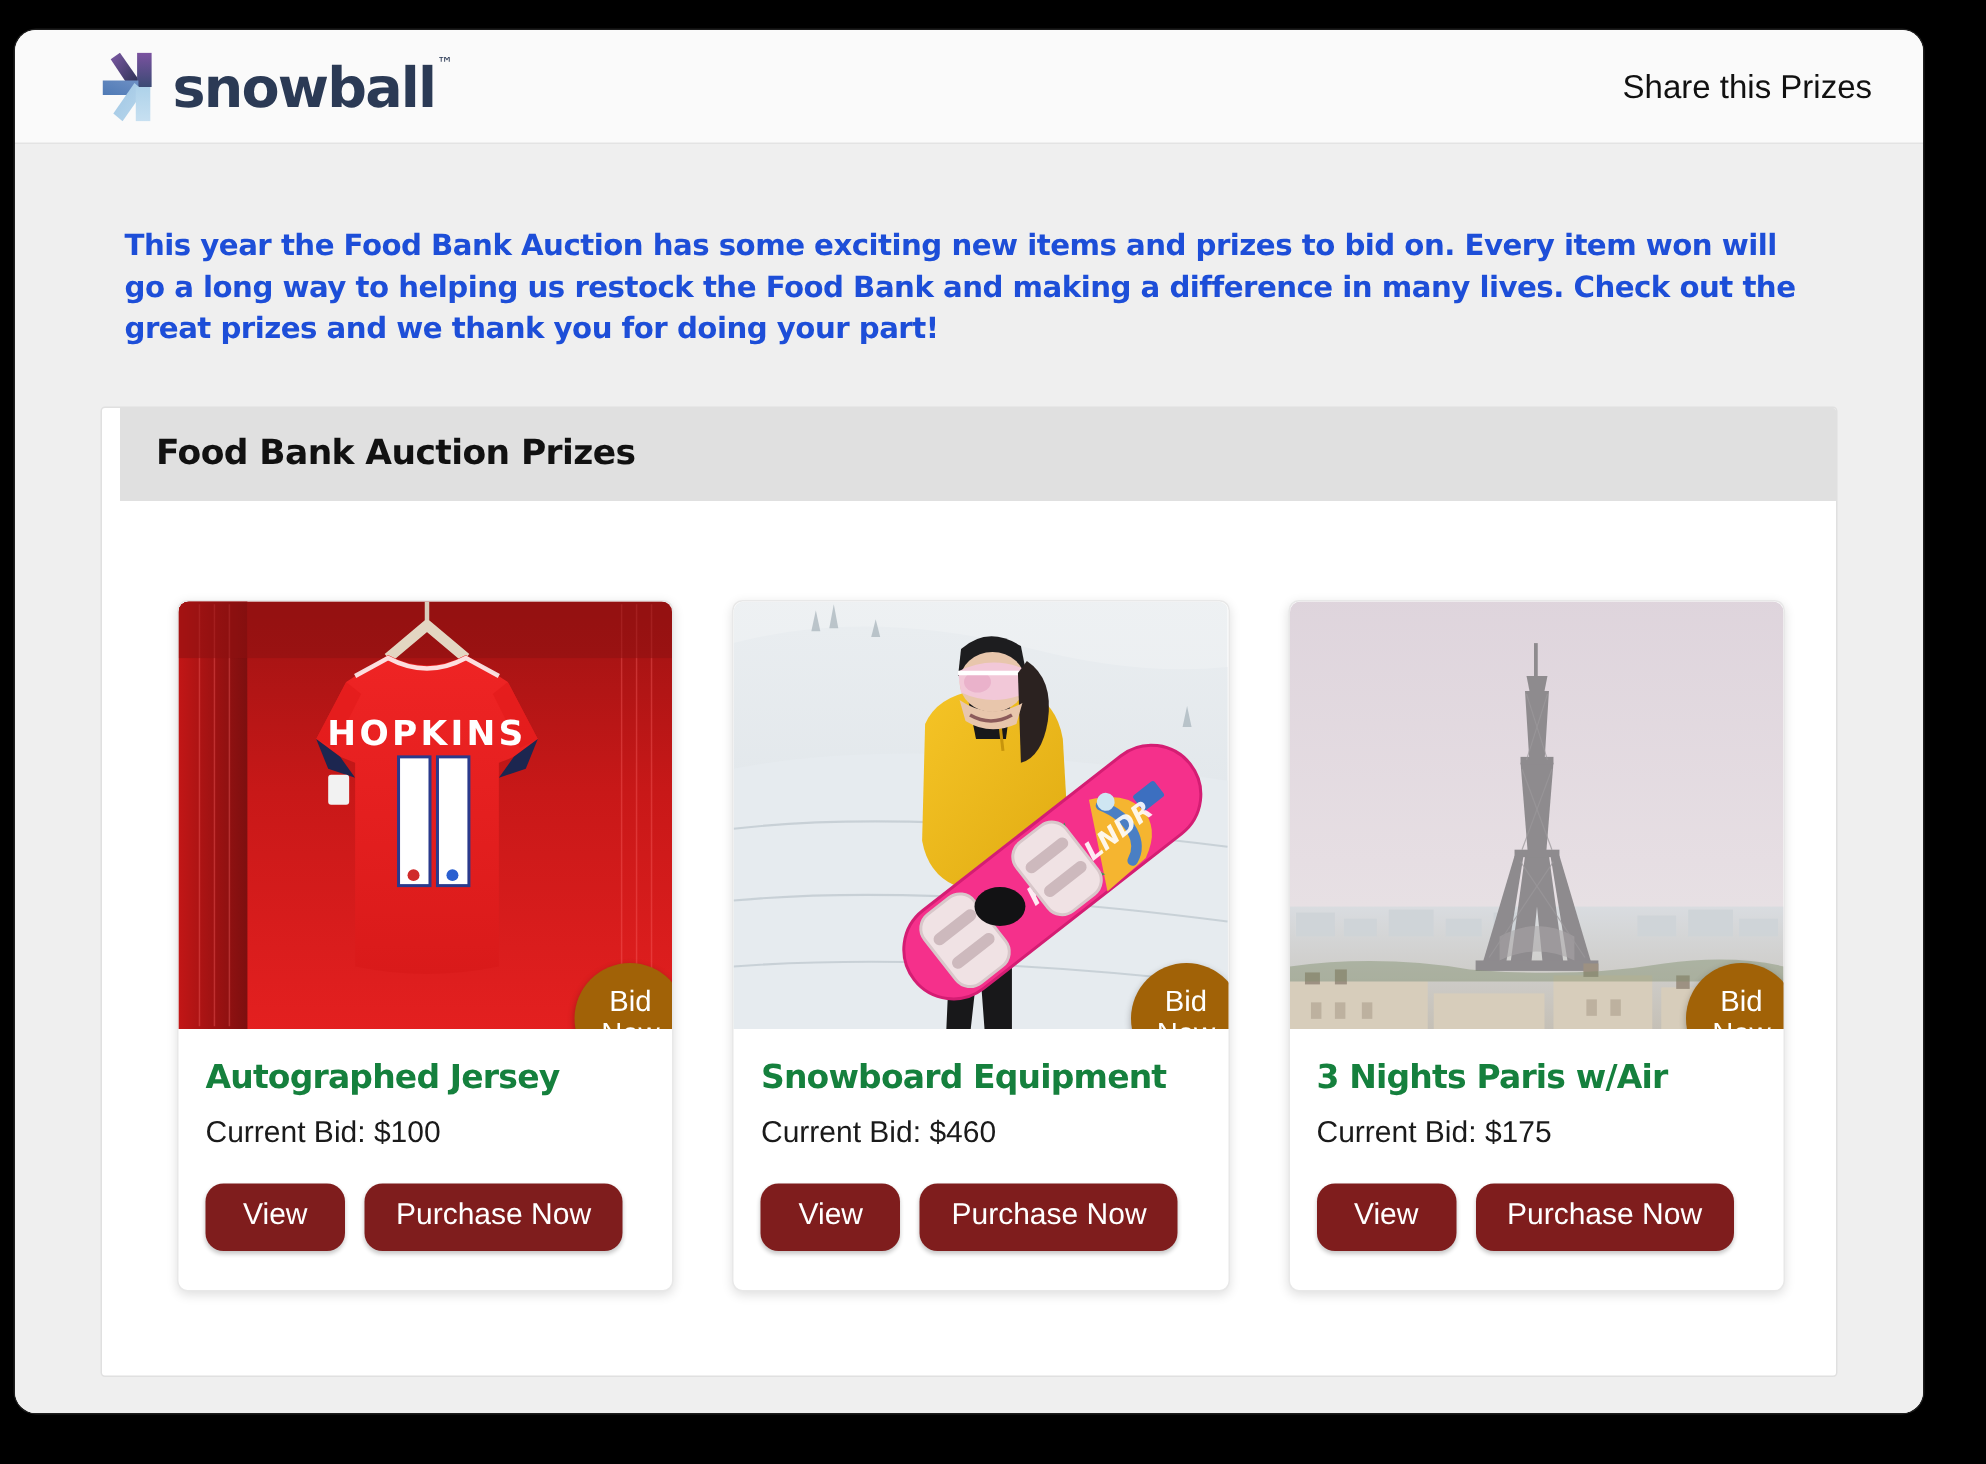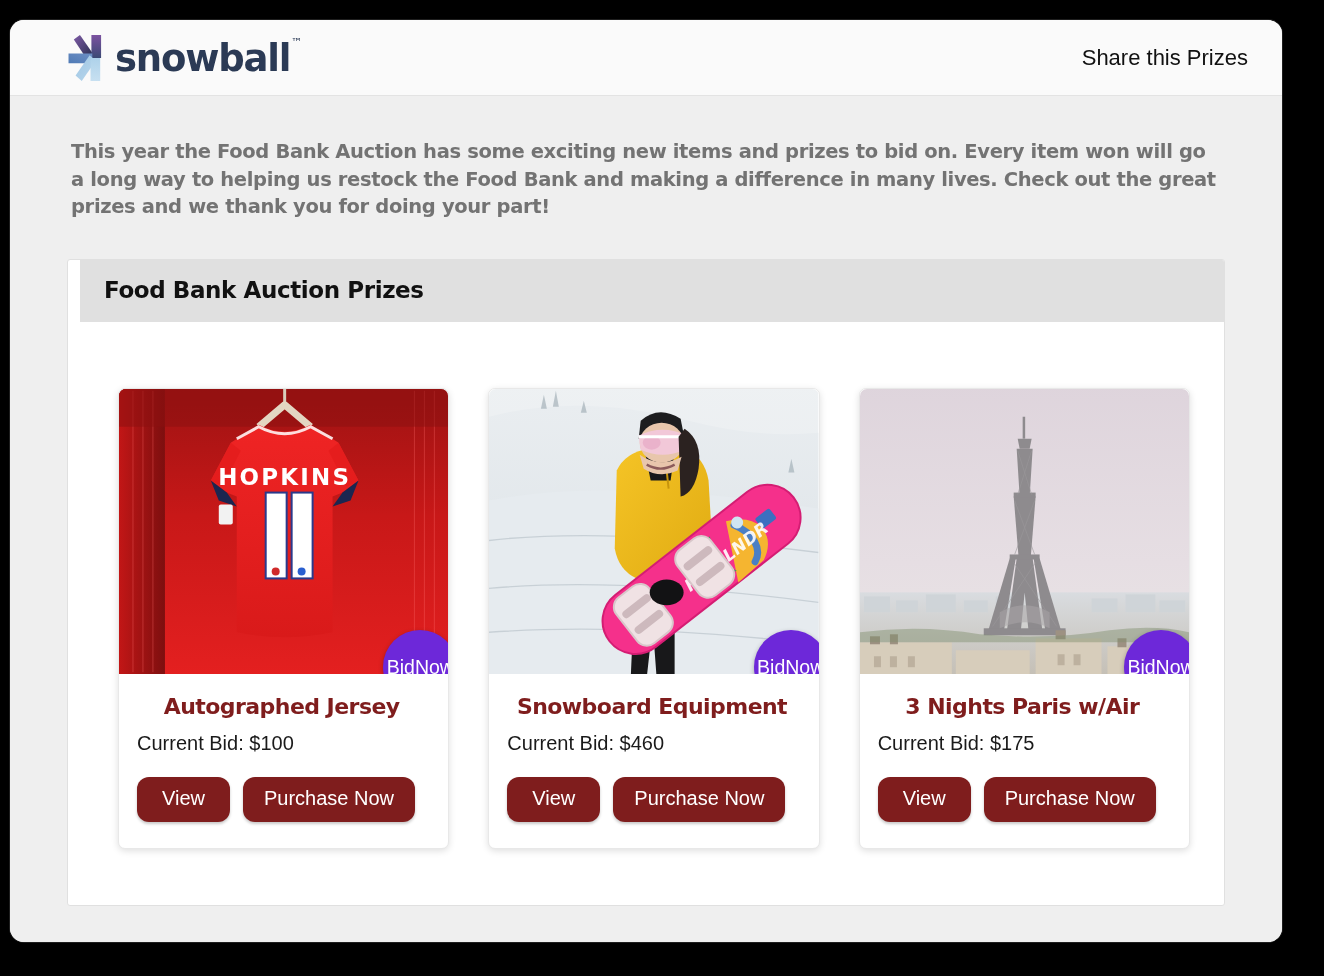--- a/index.html
+++ b/index.html
@@ -88,24 +88,24 @@
     overflow: hidden;
   }
 
   .intro-block {
     padding: 38px 56px 0 57px;
   }
   .intro-text {
     font-family: "DejaVu Sans", sans-serif;
     font-size: 19.5px;
     font-weight: 700;
-    color: #737373;
+    color: #1d4ed8;
     line-height: 1.42;
     letter-spacing: -0.35px;
-    margin: 4px;
+    margin: 16px;
     max-width: 1160px;
   }
 
   
   .panel {
     margin: 38px 57px 0 57px;
     background: #ffffff;
     border: 1px solid #e0e0e0;
     border-radius: 3px;
     overflow: hidden;
@@ -148,48 +148,47 @@
   }
   .card-media svg { display: block; width: 100%; height: 100%; }
 
   .bid-badge {
     position: absolute;
     right: -9px;
     bottom: -30px;
     width: 74px;
     height: 74px;
     border-radius: 50%;
-    background: #6d28d9;
+    background: #a16207;
     color: #ffffff;
     display: flex;
-    flex-direction: row;
+    flex-direction: column;
     align-items: center;
     justify-content: center;
     font-family: "Liberation Sans", sans-serif;
     font-size: 19.5px;
     line-height: 1.08;
     box-shadow: 0 2px 5px rgba(0,0,0,0.3);
     cursor: pointer;
     z-index: 5;
   }
   .bid-badge span { display: block; }
 
   .card-info {
     padding: 20px 22px 26px 18px;
   }
   .card-title {
     font-family: "DejaVu Sans", sans-serif;
     font-size: 22px;
     font-weight: 700;
-    color: #7f1d1d;
+    color: #15803d;
     letter-spacing: -0.55px;
     margin: 0 0 12px 0;
     line-height: 1.15;
     white-space: nowrap;
-    text-align: center;
   }
   .card-bid {
     font-family: "Liberation Sans", sans-serif;
     font-size: 20px;
     color: #1a1a1a;
     margin: 0 0 22px 0;
     line-height: 1.2;
   }
   .card-actions {
     display: flex;

